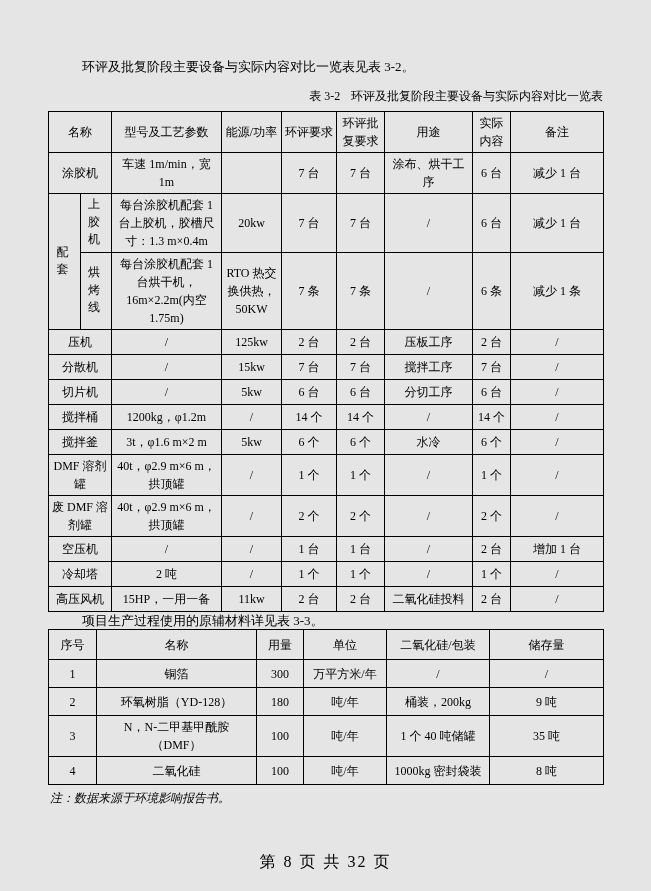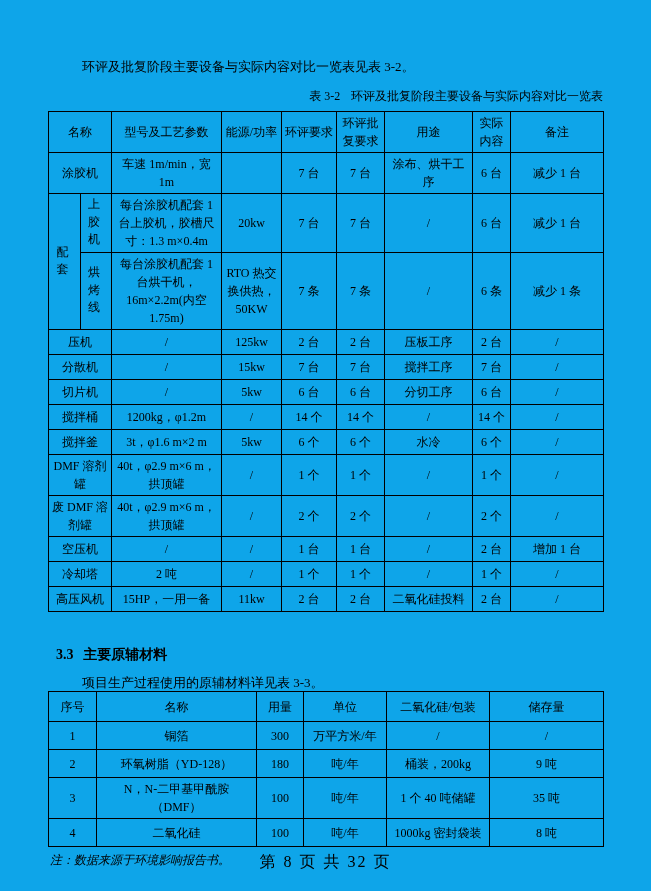--- a/index.html
+++ b/index.html
@@ -1,21 +1,21 @@
 <!DOCTYPE html>
 <html><head>
 <meta charset="utf-8">
 <style>
   html, body { margin: 0; padding: 0; background: #888; }
   .page {
     position: relative;
     width: 651px;
     height: 891px;
     margin: 0 auto;
-    background: #0ea5e9;
+    background: #e5e5e5;
     color: #000;
     font-family: "Liberation Serif", "DejaVu Serif", serif;
     box-sizing: border-box;
     padding: 58px 48px 0 48px;
     overflow: hidden;
   }
   .para {
     font-size: 13px;
     line-height: 1.35;
     margin: 0 0 0 8px;
@@ -238,23 +238,20 @@
       <td>11kw</td>
       <td>2 台</td>
       <td>2 台</td>
       <td>二氧化硅投料</td>
       <td>2 台</td>
       <td>/</td>
     </tr>
   </tbody>
     </table>
 
-  <div class="section-head">
-    <span class="sec-num">3.3</span><span>主要原辅材料</span>
-  </div>
 
   <p class="para">项目生产过程使用的原辅材料详见表 3-3。</p>
 
 
   <table class="t3">
     <colgroup>
       <col style="width:48px">
         <col style="width:160px">
         <col style="width:47px">
       <col style="width:83px">

